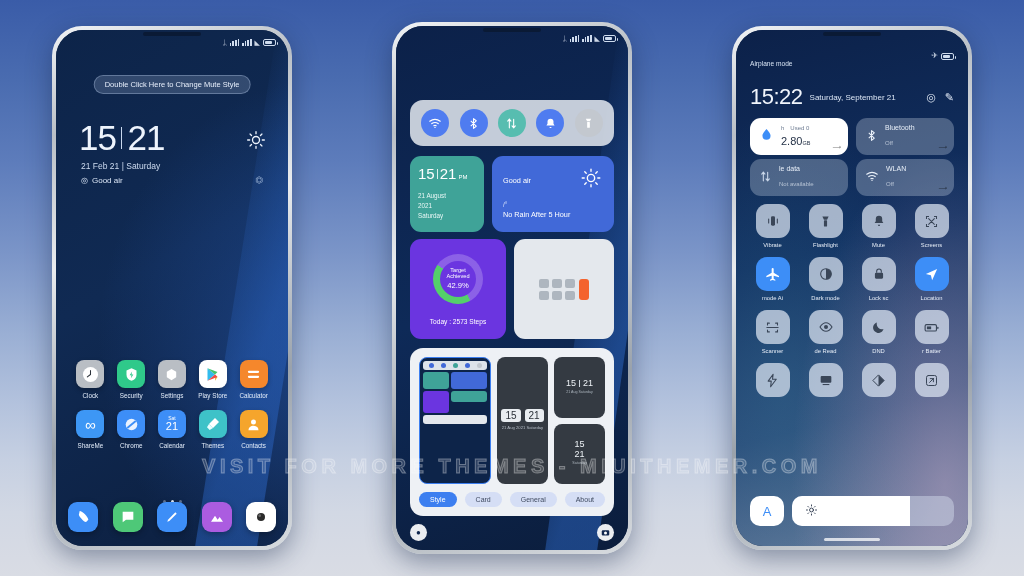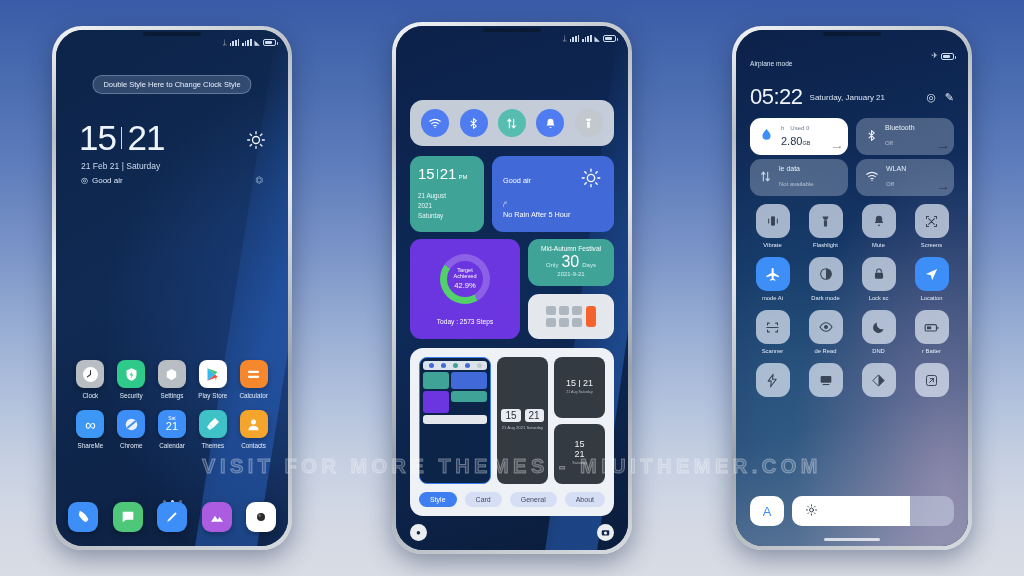--- a/index.html
+++ b/index.html
@@ -104,21 +104,21 @@
   .w-clock .t .sep { width:1px; height:10px; background:#d9f2ee; display:inline-block; }
   .w-clock .t .pm { font-size:6px; }
   .w-clock .d { font-size:6.3px; line-height:1.55; margin-top:9px; color:#e8f7f5; }
   .w-weather { flex:1; background:#4169d8; border-radius:11px; padding:10px 11px;
                color:#fff; position:relative; }
   .w-weather .air { font-size:7.3px; margin-top:10px; }
   .w-weather .tmp { font-size:6.5px; margin-top:16px; color:#d6e1fb; }
   .w-weather .rain { font-size:7.3px; margin-top:2px; }
   .w-weather .sun { position:absolute; right:12px; top:11px; color:#fff; }
 
-  .w-steps { width:110px; background:#6b35e0; border-radius:11px; color:#fff;
+  .w-steps { width:96px; background:#6b35e0; border-radius:11px; color:#fff;
              display:flex; flex-direction:column; align-items:center;
              justify-content:center; gap:14px; padding:8px 0; }
   .ring { width:50px; height:50px; border-radius:50%; position:relative;
           background:conic-gradient(from 150deg, #54d06a 0 154deg, rgba(255,255,255,.22) 154deg 360deg); }
   .ring::after { content:""; position:absolute; inset:7px; border-radius:50%; background:#6b35e0; }
   .ring .txt { position:absolute; inset:0; display:flex; flex-direction:column;
                align-items:center; justify-content:center; z-index:2; line-height:1.15; }
   .ring .txt .a { font-size:5.6px; }
   .ring .txt .b { font-size:7.6px; margin-top:2px; }
   .w-steps .today { font-size:6.6px; }
@@ -253,21 +253,21 @@
       <span class="bars">
           <i></i>
           <i></i>
           <i></i>
           <i></i>
         </span>
       <span class="sb-ic">◣</span>
       <span class="sb-batt"></span>
     </div>
 
-    <div class="clockstyle-pill">Double Style Here to Change Clock Style</div>
+    <div class="clockstyle-pill">Double Click Here to Change Mute Style</div>
 
     <div class="ls-clock">
       <span>15</span>
       <span class="sep"></span>
       <span>21</span>
     </div>
     <div class="ls-date">21 Feb 21 | Saturday</div>
     <div class="ls-air">
       <span>◎</span>
       <span>Good air</span>
@@ -493,29 +493,20 @@
         <div class="ring" style="background: conic-gradient(from 150deg, rgb(84, 208, 106) 0deg, rgb(84, 208, 106) 154.44deg, rgba(255, 255, 255, 0.22) 154.44deg, rgba(255, 255, 255, 0.22) 360deg);">
           <div class="txt">
             <span class="a">Target</span>
             <span class="a">Achieved</span>
             <span class="b">42.9%</span>
           </div>
         </div>
         <div class="today">Today : 2573 Steps</div>
       </div>
       <div class="w-right">
-        <div class="w-fest">
-          <div class="ttl">Mid-Autumn Festival</div>
-          <div class="mid">
-            <span class="sm">Only</span>
-            <span class="num">30</span>
-            <span class="sm">Days</span>
-          </div>
-          <div class="dt">2021-9-21</div>
-        </div>
         <div class="w-calc">
           <span class="grid">
               <i></i>
               <i></i>
               <i></i>
               <i></i>
               <i></i>
               <i></i>
             </span>
           <span class="orange"></span>
@@ -594,22 +585,22 @@
     <div class="p3bg"></div>
     <div class="notch"></div>
 
     <div class="cc-top">
       <span class="cc-air">Airplane mode</span>
       <span class="cc-airbat">
         <span class="sb-ic" style="font-size:8px">✈</span>
         <span class="sb-batt"></span>
       </span>
       <div class="cc-clockrow">
-        <span class="cc-time">05:22</span>
-        <span class="cc-date">Saturday, January 21</span>
+        <span class="cc-time">15:22</span>
+        <span class="cc-date">Saturday, September 21</span>
         <span class="cc-ic">
           <span>◎</span>
           <span>✎</span>
         </span>
       </div>
     </div>
 
     <div class="cc-pair" id="ccp1">
       <div class="cc-big on">
         <span>

